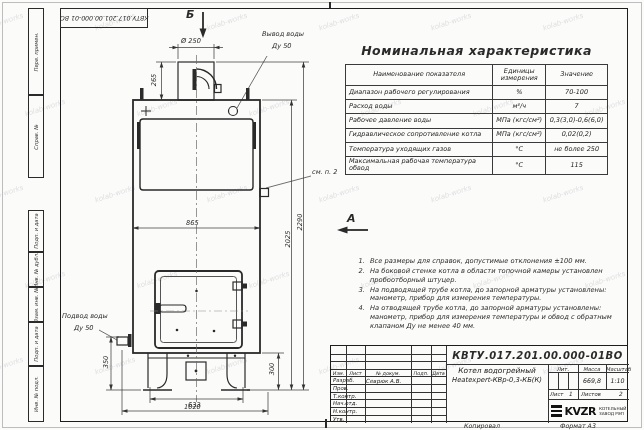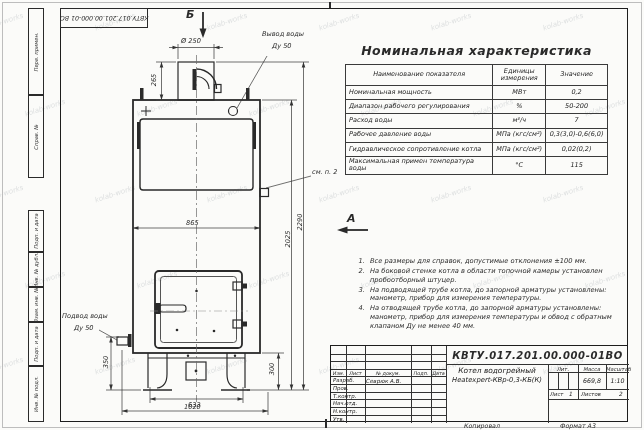--- a/index.html
+++ b/index.html
@@ -224,46 +224,46 @@
 <table id="spec-table">
   <thead>
       <tr>
         <th style="width: 160px;">Наименование показателя</th>
         <th style="width: 48px;">Единицы измерения</th>
         <th style="width: 55px;">Значение</th>
       </tr>
     </thead>
   <tbody>
       <tr>
-        <td>Номинальная мощность</td>
-        <td class="c">МВт</td>
-        <td class="c">0,2</td>
-      </tr>
-      <tr>
         <td>Диапазон рабочего регулирования</td>
         <td class="c">%</td>
-        <td class="c">50-200</td>
+        <td class="c">70-100</td>
       </tr>
       <tr>
         <td>Расход воды</td>
         <td class="c">м³/ч</td>
         <td class="c">7</td>
       </tr>
       <tr>
         <td>Рабочее давление воды</td>
         <td class="c">МПа (кгс/см²)</td>
         <td class="c">0,3(3,0)-0,6(6,0)</td>
       </tr>
       <tr>
         <td>Гидравлическое сопротивление котла</td>
         <td class="c">МПа (кгс/см²)</td>
         <td class="c">0,02(0,2)</td>
       </tr>
       <tr>
-        <td>Максимальная примен температура воды</td>
+        <td>Температура уходящих газов</td>
+        <td class="c">°С</td>
+        <td class="c">не более 250</td>
+      </tr>
+      <tr>
+        <td>Максимальная рабочая температура обвод</td>
         <td class="c">°С</td>
         <td class="c">115</td>
       </tr>
     </tbody>
 </table>
 
 <div id="notes" class="abs">
     <div class="note">
       <span class="n">1.</span>
       <span>Все размеры для справок, допустимые отклонения ±100 мм.</span>
@@ -326,16 +326,28 @@
   <div class="tb-txt" style="left:217px;top:19.5px;width:30px;text-align:center;font-size:5.3px;">Лит.</div>
   <div class="tb-txt" style="left:247px;top:19.5px;width:28px;text-align:center;font-size:5.3px;">Масса</div>
   <div class="tb-txt" style="left:275px;top:19.5px;width:23px;text-align:center;font-size:5.3px;">Масштаб</div>
   <div class="tb-txt" style="left:247px;top:31px;width:28px;text-align:center;font-size:6.3px;">669,8</div>
   <div class="tb-txt" style="left:275px;top:31px;width:23px;text-align:center;font-size:6.3px;">1:10</div>
   <div class="tb-txt" style="left:219px;top:45px;font-size:5.3px;">Лист</div>
   <div class="tb-txt" style="left:238px;top:44.5px;font-size:5.8px;">1</div>
   <div class="tb-txt" style="left:250px;top:45px;font-size:5.3px;">Листов</div>
   <div class="tb-txt" style="left:288px;top:44.5px;font-size:5.8px;">2</div>
   <div class="tb-txt" style="left:35px;top:31.5px;font-size:5.6px;">Севрюк А.В.</div>
+  <div id="logo-cell" class="abs">
+    <span id="logo-bars">
+        <i></i>
+        <i></i>
+        <i></i>
+      </span>
+    <span id="logo-kvzr">KVZR</span>
+    <span class="logo-small">
+      <span>КОТЕЛЬНЫЙ</span><br>
+      <span>ЗАВОД  РЭП</span>
+    </span>
+  </div>
 </div>
 
 <div id="foot-copied" class="abs lbl" style="left:452px;">Копировал</div>
 <div id="foot-format" class="abs lbl" style="left:548px;">Формат А3</div>
 
 </body></html>

